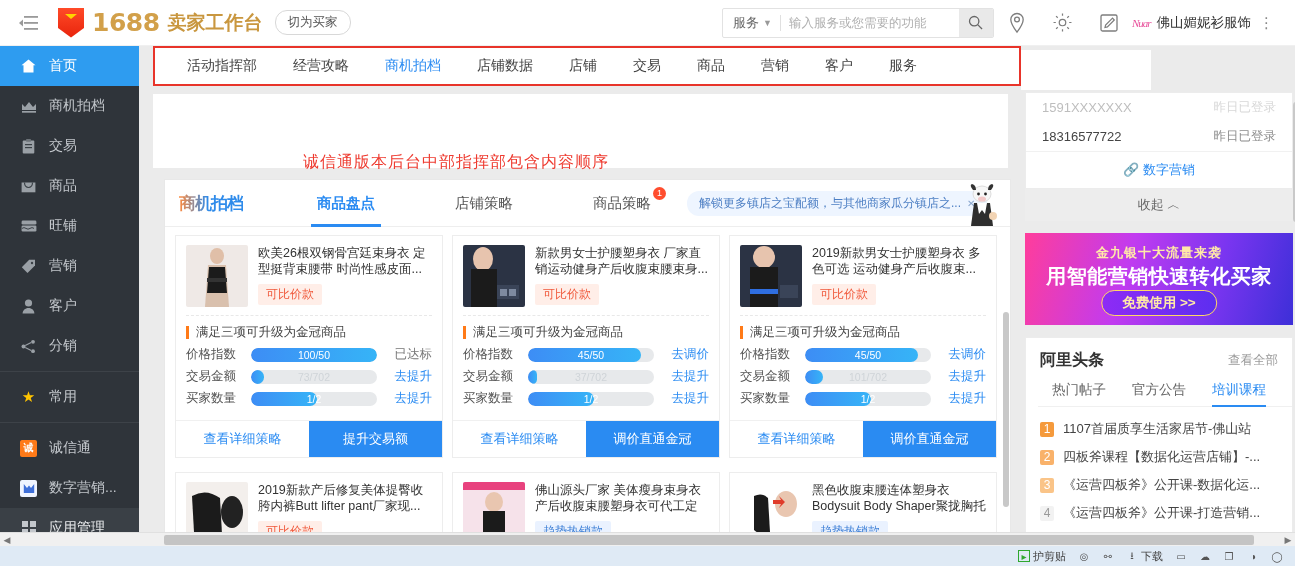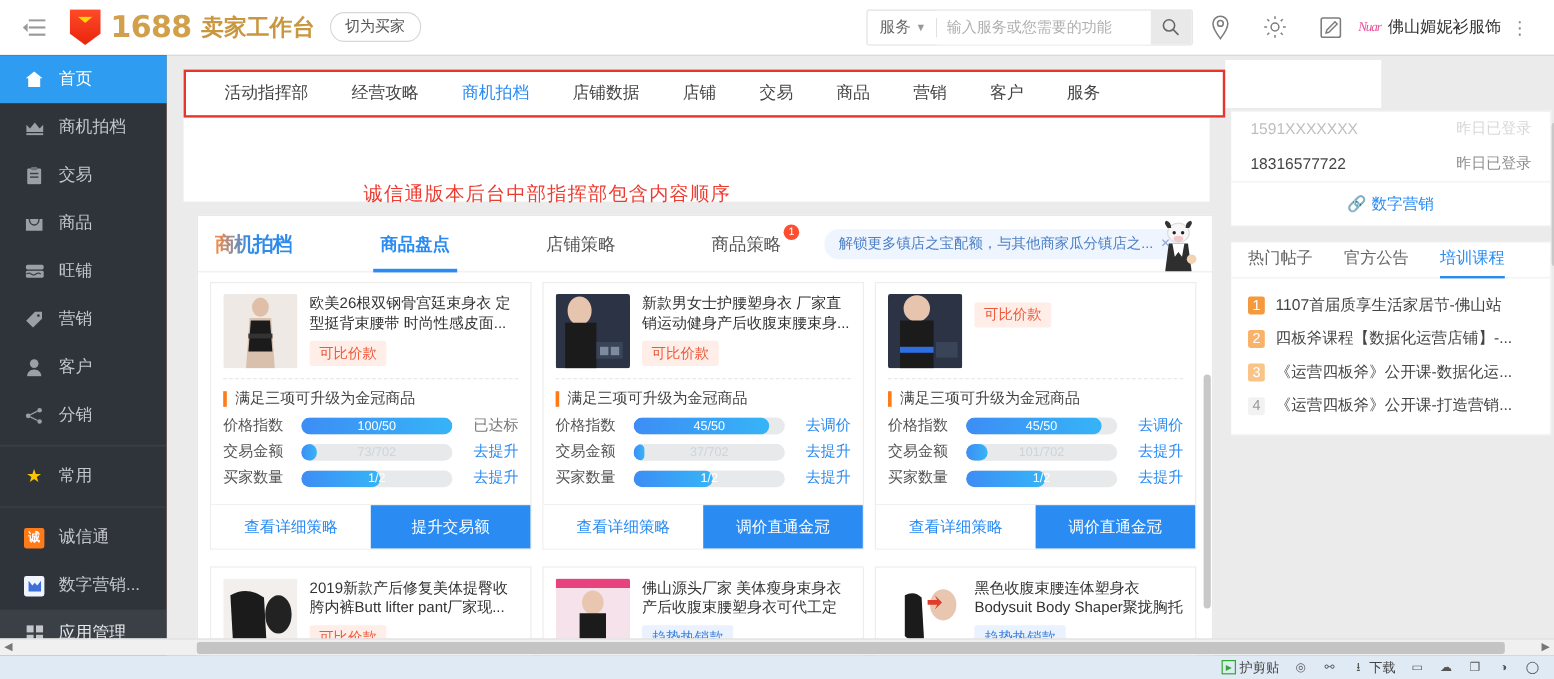--- a/index.html
+++ b/index.html
@@ -91,21 +91,21 @@
     width:17px; height:17px; background:#f0f4ff; color:#3f6fd8; font-size:11px; border-radius:2px;
   }
   .side-ico.star { color: #ffc400; font-size: 15px; }
 
   
   .main {
     position: absolute; left: 139px; top: 46px; width: 1156px; height: 500px;
     background: #ebebeb; overflow: hidden;
   }
   
-  .topnav-wrap { position: absolute; left: 14px; top: 12px; width: 868px; height: 40px;
+  .topnav-wrap { position: absolute; left: 14px; top: 0; width: 868px; height: 40px;
     border: 2px solid #e8342a; background: #fff; }
   .topnav { display: flex; align-items: center; height: 100%; padding-left: 14px; }
   .topnav-item { font-size: 14px; color: #444; padding: 0 18px; cursor: pointer; white-space:nowrap;}
   .topnav-item.active { color: #2a8bf2; }
   .topnav-rest { position:absolute; left: 882px; top: 4px; width: 130px; height: 40px; background:#fff; }
 
   
   .annotation {
     position: absolute; left: 164px; top: 106px; font-size: 16px; color: #ee3b30;
     letter-spacing: 1px; white-space: nowrap;
@@ -197,21 +197,21 @@
   .promo-btn { position:absolute; bottom:9px; left:50%; transform:translateX(-50%);
     background: linear-gradient(90deg,#8e2bf5,#5d2ef0); border:1.5px solid #ffd964;
     border-radius:13px; padding: 3px 20px; color:#ffe9a8; font-size:13.5px; font-weight:bold;
     cursor:pointer; white-space:nowrap; }
 
   .news { margin-top: 12px; background:#fff; border:1px solid #ececec; }
   .news-head { display:flex; align-items:center; justify-content:space-between;
     padding: 12px 14px 6px 14px; }
   .news-title { font-size: 16px; font-weight: bold; color:#333; }
   .news-all { font-size: 12.5px; color:#9a9a9a; cursor:pointer; }
-  .news-tabs { display:flex; gap: 26px; padding: 4px 14px 0 14px; border-bottom:1px solid #f0f0f0; }
+  .news-tabs { display:flex; gap: 26px; padding: 4px 14px 0 14px; border-bottom:1px solid #f0f0f0;margin-left:12px; }
   .news-tab { font-size: 13.5px; color:#666; padding-bottom: 7px; position:relative; cursor:pointer; }
   .news-tab.active { color:#2a8bf2; }
   .news-tab.active::after { content:""; position:absolute; left:0; right:0; bottom:-1px; height:2px;
     background:#2a8bf2; }
   .news-list { padding: 8px 14px 10px 14px; }
   .news-item { display:flex; align-items:center; gap: 9px; padding: 5px 0; cursor:pointer; }
   .news-idx { width:14px; flex:0 0 14px; text-align:center; font-size:12px; color:#fff;
     background:#f59a3c; border-radius:2px; line-height:15px; }
   .news-idx.n2 { background:#f9b26a; }
   .news-idx.n3 { background:#fac488; }
@@ -586,20 +586,21 @@
               <div class="card-img">
                 <svg class="ph" viewBox="0 0 62 62">
                     <rect width="62" height="62" fill="#2b3344"></rect>
                     <ellipse cx="24" cy="12" rx="11" ry="11" fill="#e7c4ae"></ellipse>
                     <path d="M10 22h28v40H10z" fill="#1b1b1b"></path>
                     <rect x="10" y="44" width="28" height="5" fill="#2f6ee0"></rect>
                     <rect x="40" y="40" width="18" height="13" fill="#3a4458"></rect>
                   </svg>
               </div>
               <div class="card-info">
+                <div class="card-title">2019新款男女士护腰塑身衣 多色可选 运动健身产后收腹束...</div>
                 <div class="tag price">可比价款</div>
               </div>
             </div>
             <div class="card-divider"></div>
             <div class="card-note">
               <span class="bar"></span>
               <span>满足三项可升级为金冠商品</span>
             </div>
             <div class="metrics">
               <div class="metric">
@@ -703,23 +704,36 @@
         </div>
         <div class="phone-row">
           <span>18316577722</span>
           <span class="muted">昨日已登录</span>
         </div>
         <div class="bind-more">
           <span>🔗</span>
           <span>数字营销</span>
         </div>
       </div>
-
+      <div class="collapse-row">
+        <span>收起</span>
+        <span> ︿</span>
+      </div>
+
+      <div class="promo">
+        <div class="promo-line1">金九银十大流量来袭</div>
+        <div class="promo-line2">用智能营销快速转化买家</div>
+        <div class="promo-btn">免费使用 &gt;&gt;</div>
+      </div>
 
       <div class="news">
+        <div class="news-head">
+          <div class="news-title">阿里头条</div>
+          <div class="news-all">查看全部</div>
+        </div>
         <div class="news-tabs">
           <div class="news-tab">热门帖子</div>
           <div class="news-tab">官方公告</div>
           <div class="news-tab active">培训课程</div>
         </div>
         <div class="news-list">
           <div class="news-item">
             <span class="news-idx">1</span>
             <span class="news-text">1107首届质享生活家居节-佛山站</span>
           </div>

